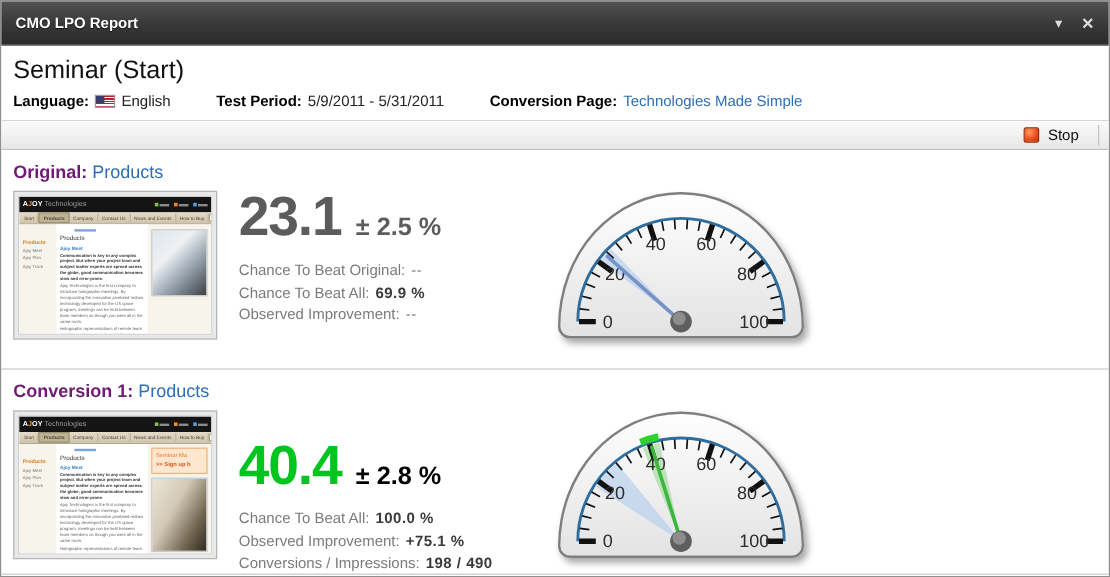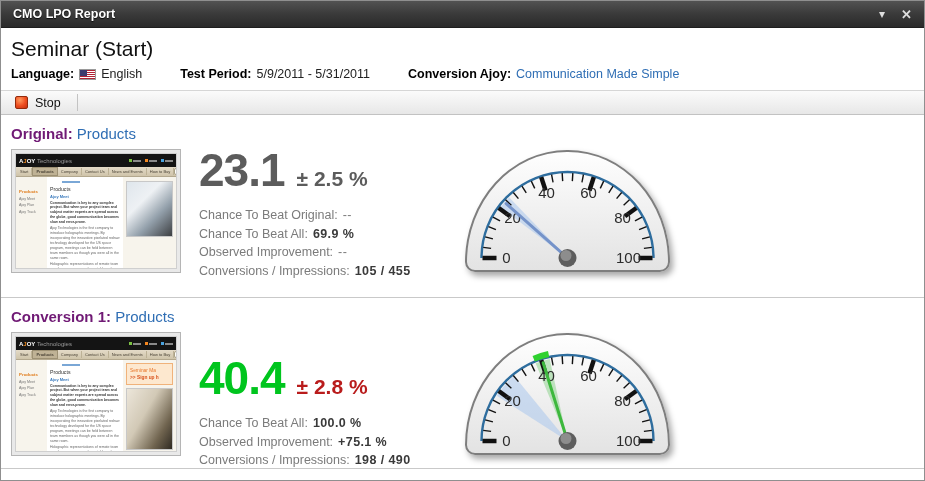--- a/index.html
+++ b/index.html
@@ -1,40 +1,40 @@
 <!DOCTYPE html>
 <html><head>
 <meta charset="utf-8">
 <style>
   * { box-sizing: border-box; }
   body { margin:0; font-family:"Liberation Sans", sans-serif; background:#fff; }
   .window { width:925px; height:481px; border:1px solid #8f8f8f; background:#fff; overflow:hidden; position:relative; }
 
   
-  .titlebar { height:27px; background:linear-gradient(#525252 0%, #3a3a3a 50%, #2a2a2a 100%);
+  .titlebar { height:37px; background:linear-gradient(#525252 0%, #3a3a3a 50%, #2a2a2a 100%);
     display:flex; align-items:center; padding:0 12px; border-bottom:1px solid #1e1e1e; }
   .titlebar .title { color:#fff; font-weight:bold; font-size:12.5px; text-shadow:0 1px 1px rgba(0,0,0,.8); }
   .tb-controls { margin-left:auto; display:flex; gap:16px; align-items:center; }
   .tb-controls span { color:#dedede; font-size:12px; cursor:pointer; line-height:1; }
   .tb-controls .close { font-weight:bold; font-size:13px; }
 
   
   .header { padding:9px 12px 9px 10px; border-bottom:1px solid #d6d6d6; }
   .header h1 { margin:0; font-size:21px; font-weight:400; color:#111; }
   .meta { display:flex; gap:38px; margin-top:6px; font-size:12.5px; color:#222; align-items:center; }
   .meta .group { display:flex; align-items:center; gap:5px; white-space:nowrap; }
   .meta b { color:#000; }
   .meta a { color:#2f6eb4; text-decoration:none; }
   .flag { display:inline-block; width:17px; height:11px; border:1px solid #9a9a9a; position:relative;
     background:repeating-linear-gradient(#b22234 0 1px, #fff 1px 2px); }
   .flag:before { content:""; position:absolute; left:0; top:0; width:7px; height:6px; background:#3c3b6e; }
 
   
   .toolbar { height:24px; background:linear-gradient(#fbfbfb, #e7e7e7); border-bottom:1px solid #c2c2c2;
-    display:flex; align-items:center; padding:0 8px; }
+    display:flex; align-items:center; padding:0 8px;justify-content:flex-end; }
   .stop-btn { display:flex; align-items:center; gap:7px; font-size:12.5px; color:#111; padding:2px 6px; cursor:pointer; }
   .stop-icon { width:13px; height:13px; border-radius:2px; border:1px solid #932a0b;
     background:radial-gradient(circle at 35% 28%, #ff9a5e, #ee4d1f 55%, #c33110 100%); }
   .toolbar .sep { width:1px; height:17px; background:#c3c3c3; margin-left:10px; }
 
   
   .section { padding:8px 10px 0 10px; border-bottom:1px solid #c9c9c9; }
   .section.first { height:183px; }
   .section.second { height:171px; }
   .sec-head { font-size:15px; margin:2px 0 7px 0; }
@@ -112,22 +112,22 @@
       <span class="group">
         <b>Language:</b>
         <span class="flag"></span>
         <span>English</span>
       </span>
       <span class="group">
         <b>Test Period:</b>
         <span>5/9/2011 - 5/31/2011</span>
       </span>
       <span class="group">
-        <b>Conversion Ajoy:</b>
-        <a href="#">Communication Made Simple</a>
+        <b>Conversion Page:</b>
+        <a href="#">Technologies Made Simple</a>
       </span>
     </div>
   </div>
 
   <div class="toolbar">
     <span class="stop-btn">
       <span class="stop-icon"></span>
       <span>Stop</span>
     </span>
     <span class="sep"></span>
@@ -192,21 +192,20 @@
 
       <div class="mid">
         <div class="bignum">
           <span class="rate" style="color: rgb(92, 92, 92);">23.1</span>
           <span class="rate-margin" style="color: rgb(92, 92, 92);">± 2.5 %</span>
         </div>
         <div class="stats">
           <div class="stat"><span>Chance To Beat Original:</span><span class="val dim">--</span></div>
           <div class="stat"><span>Chance To Beat All:</span><span class="val">69.9 %</span></div>
           <div class="stat"><span>Observed Improvement:</span><span class="val dim">--</span></div>
-          <div class="stat"><span>Conversions / Impressions:</span><span class="val">105 / 455</span></div>
         </div>
       </div>
 
       <div class="gauge">
         <svg width="201" height="118" viewBox="0 0 201 118">
             <path d="M 100.5 106 L 33.485267078760046 55.35391849812191 A 84 84 0 0 1 42.233122311724365 45.494041909415834 Z" fill="#aac6ec" fill-opacity="0.55"></path>
             <path d="M 14.5 105.99999999999999 A 86 86 0 0 1 186.5 106" fill="none" stroke="#2e6d9e" stroke-width="2.4"></path>
             <line x1="29.5" y1="105.99999999999999" x2="15.5" y2="105.99999999999999" stroke="#111" stroke-width="4.5"></line>
             <line x1="24.107167998785215" y1="96.34934101554855" x2="16.170250388269395" y2="95.34667514703412" stroke="#111" stroke-width="1.4"></line>
             <line x1="25.919096593095404" y1="86.85087868830618" x2="18.170431304066355" y2="84.86135959098735" stroke="#111" stroke-width="1.4"></line>
@@ -305,21 +304,21 @@
               </div>
               <div class="photo desk"></div>
             </div>
           </div>
         </div>
       </div>
 
       <div class="mid">
         <div class="bignum">
           <span class="rate" style="color: rgb(0, 197, 30);">40.4</span>
-          <span class="rate-margin" style="color: #b91c1c; margin-top: 45px;">± 2.8 %</span>
+          <span class="rate-margin" style="color: #000000; margin-top: 45px;">± 2.8 %</span>
         </div>
         <div class="stats">
           <div class="stat"><span>Chance To Beat All:</span><span class="val">100.0 %</span></div>
           <div class="stat"><span>Observed Improvement:</span><span class="val">+75.1 %</span></div>
           <div class="stat"><span>Conversions / Impressions:</span><span class="val">198 / 490</span></div>
         </div>
       </div>
 
       <div class="gauge">
         <svg width="201" height="118" viewBox="0 0 201 118">

